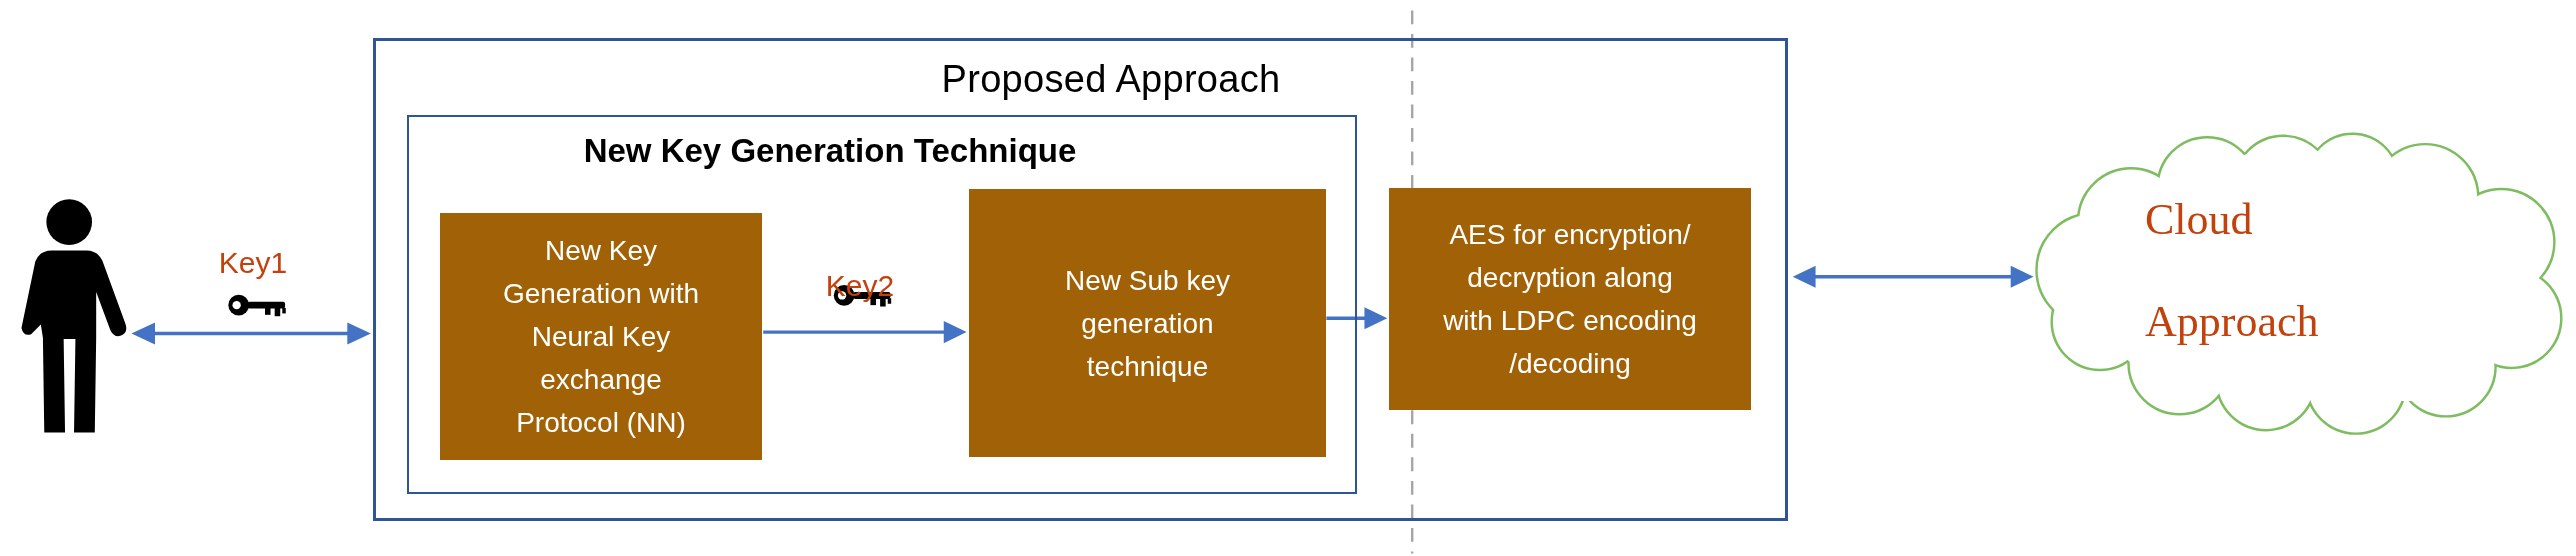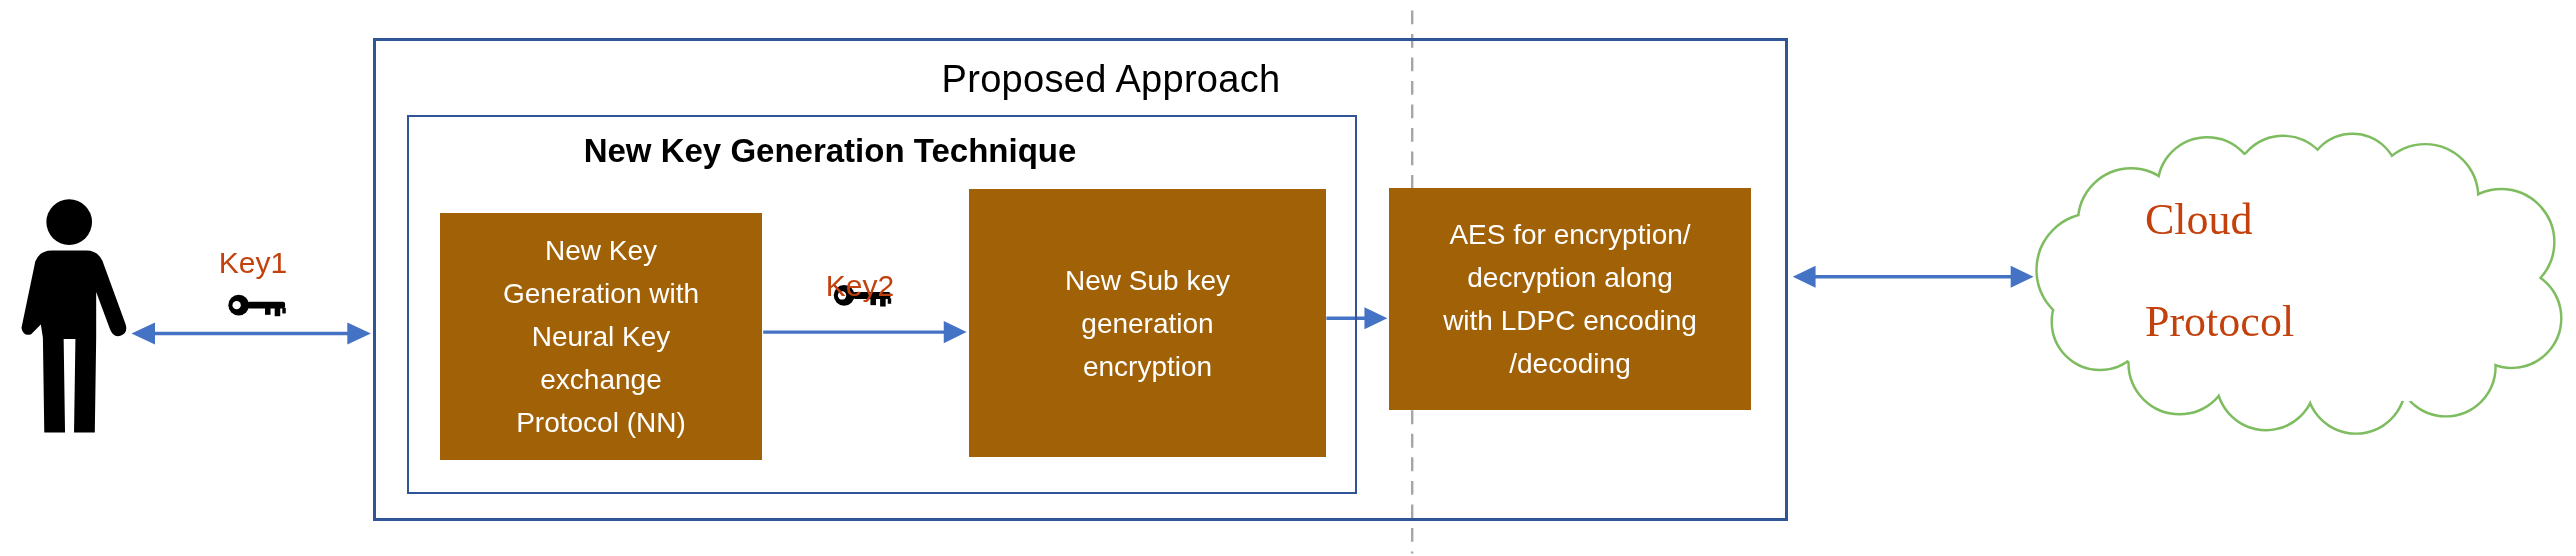--- a/index.html
+++ b/index.html
@@ -196,29 +196,29 @@
   <div class="proc-box box-nn">
     <span>New Key
 Generation with
 Neural Key
 exchange
 Protocol (NN)</span>
   </div>
   <div class="proc-box box-subkey">
     <span>New Sub key
 generation
-encryption</span>
+technique</span>
   </div>
   <div class="proc-box box-aes">
     <span>AES for encryption/
 decryption along
 with LDPC encoding
 /decoding</span>
   </div>
 
   <div class="key-label key1-label">Key1</div>
   <div class="key-label key2-label">Key2</div>
 
   <div class="cloud-text cloud-line1">Cloud</div>
-  <div class="cloud-text cloud-line2">Protocol</div>
+  <div class="cloud-text cloud-line2">Approach</div>
 
 </div>
 
 
 </body></html>

